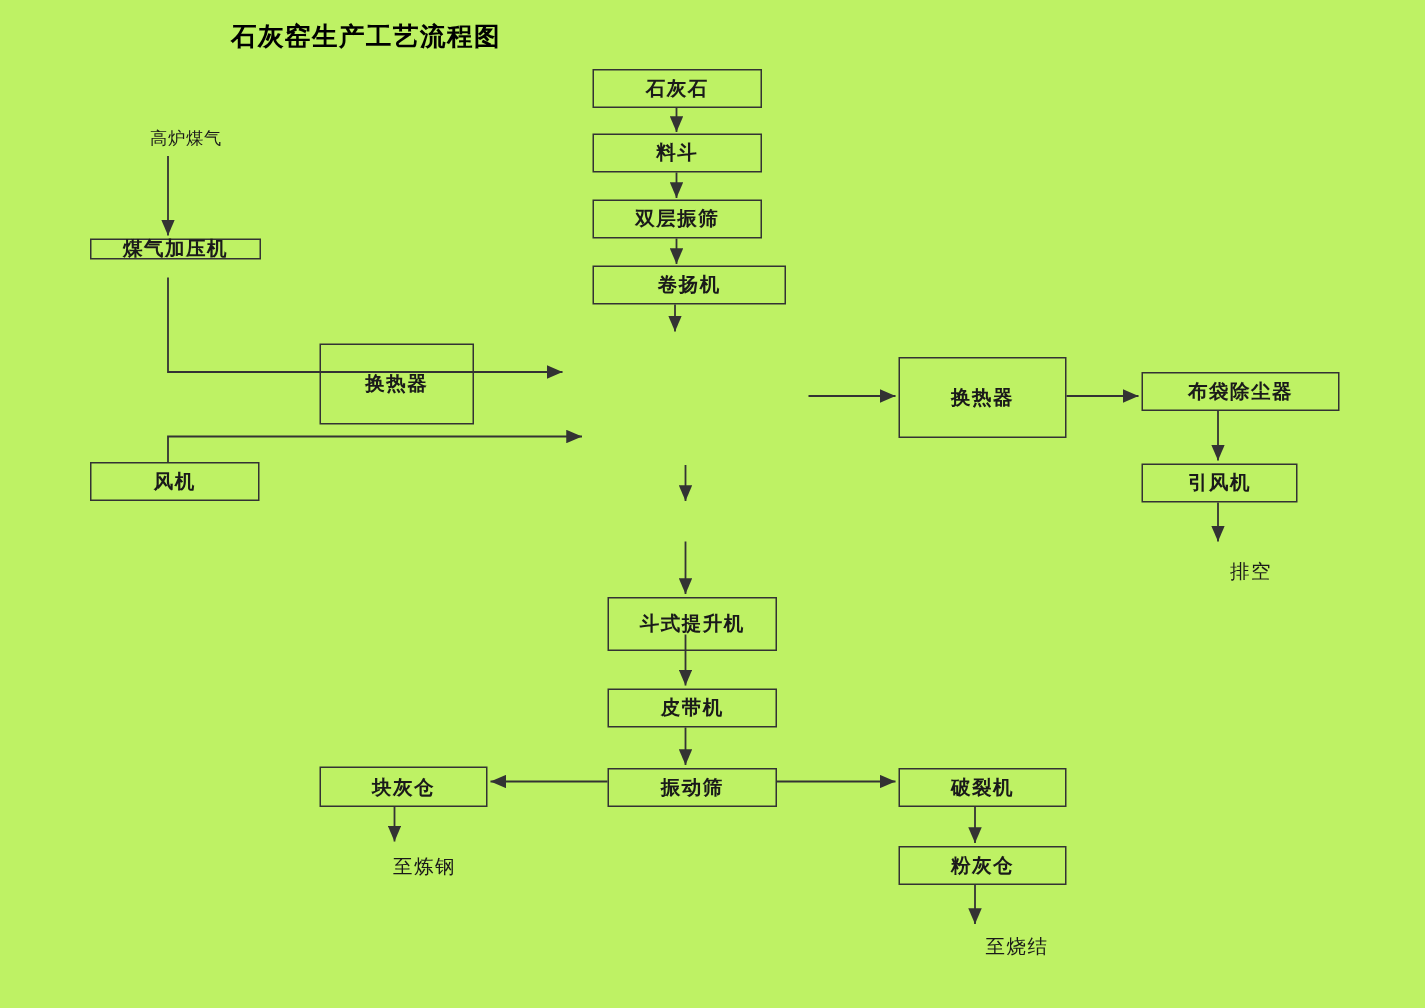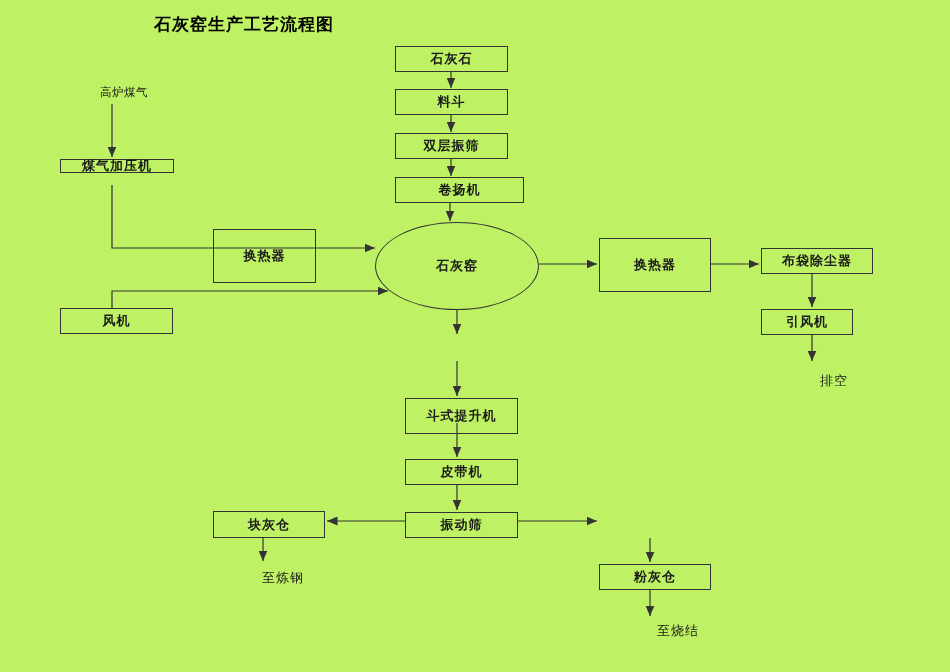--- a/index.html
+++ b/index.html
@@ -61,35 +61,35 @@
     <line x1="650" y1="590" x2="650" y2="616" marker-end="url(#arrow)"></line>
   </svg>
 
   <div class="title">石灰窑生产工艺流程图</div>
 
   <div class="node" style="left:395px;top:46px;width:113px;height:26px">石灰石</div>
   <div class="node" style="left:395px;top:89px;width:113px;height:26px">料斗</div>
   <div class="node" style="left:395px;top:133px;width:113px;height:26px">双层振筛</div>
   <div class="node" style="left:395px;top:177px;width:129px;height:26px">卷扬机</div>
 
-  <div class="node ellipse" style="left:375px;top:222px;width:164px;height:88px">石灰窑</div>
 
   <div class="node" style="left:60px;top:159px;width:114px;height:14px">煤气加压机</div>
   <div class="node" style="left:213px;top:229px;width:103px;height:54px">换热器</div>
   <div class="node" style="left:60px;top:308px;width:113px;height:26px">风机</div>
 
   <div class="node" style="left:599px;top:238px;width:112px;height:54px">换热器</div>
-  <div class="node" style="left:761px;top:248px;width:112px;height:26px">布袋除尘器</div>
-  <div class="node" style="left:761px;top:309px;width:92px;height:26px">引风机</div>
+  <div class="node" style="left:761px;top:248px;width:132px;height:26px">布袋除尘器</div>
+  <div class="node" style="left:761px;top:309px;width:104px;height:26px">引风机</div>
 
   <div class="node" style="left:405px;top:398px;width:113px;height:36px">斗式提升机</div>
   <div class="node" style="left:405px;top:459px;width:113px;height:26px">皮带机</div>
   <div class="node" style="left:405px;top:512px;width:113px;height:26px">振动筛</div>
 
   <div class="node" style="left:213px;top:511px;width:112px;height:27px">块灰仓</div>
+  <div class="node" style="left:599px;top:512px;width:112px;height:26px">破裂机</div>
   <div class="node" style="left:599px;top:564px;width:112px;height:26px">粉灰仓</div>
 
   <div class="lbl small" style="left:80px;top:85px;width:68px">高炉煤气</div>
   <div class="lbl" style="left:777px;top:372px;width:71px">排空</div>
   <div class="lbl" style="left:224px;top:569px;width:80px">至炼钢</div>
   <div class="lbl" style="left:619px;top:622px;width:80px">至烧结</div>
 
 </div>
 
 </body></html>

